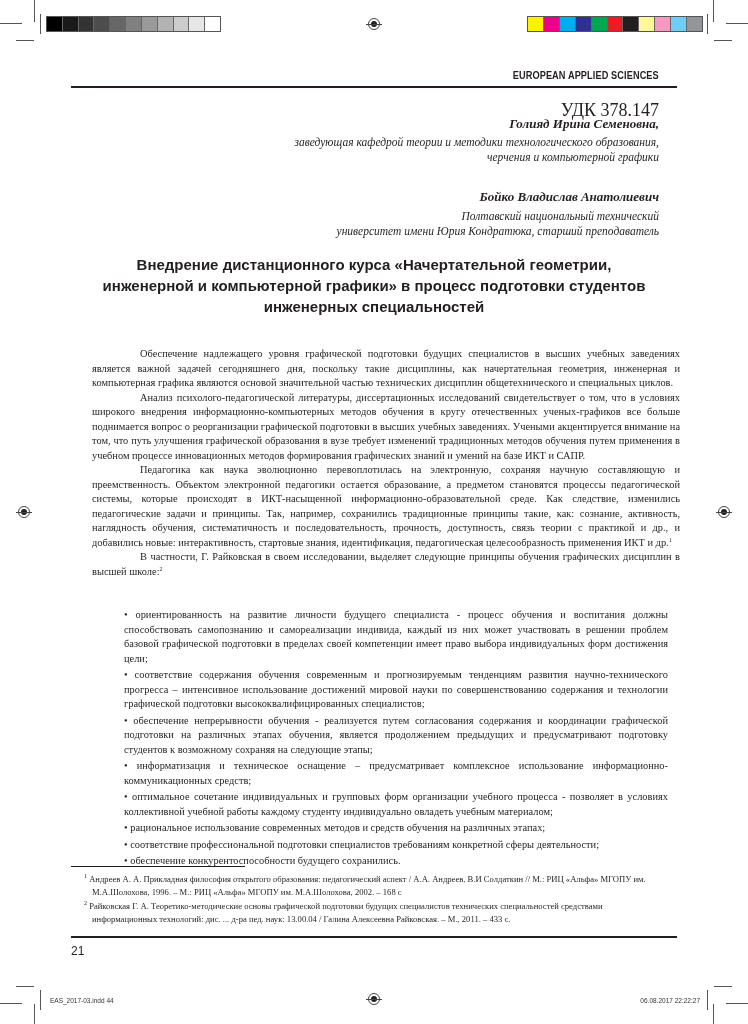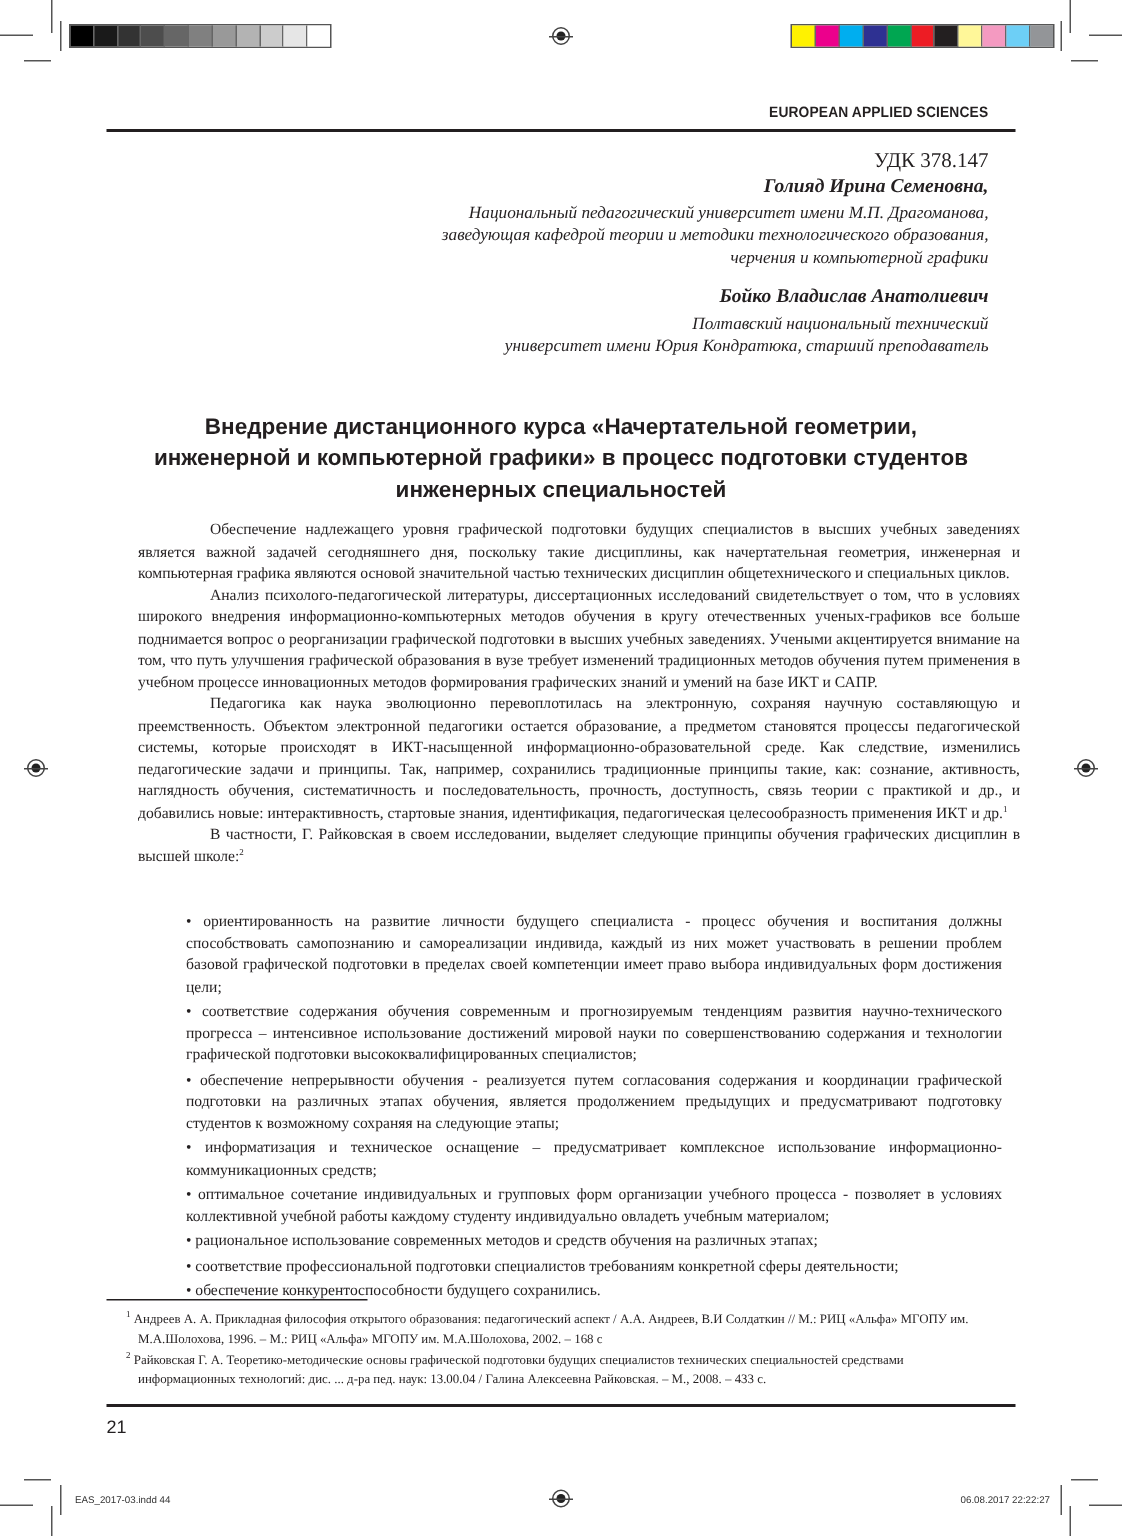--- a/index.html
+++ b/index.html
@@ -7,24 +7,24 @@
   .crop { position: absolute; background: #555; }
   .bar { position: absolute; top: 16px; height: 16px; display: flex; border: 1px solid #555; box-sizing: border-box; }
   .bar span { flex: 1; height: 100%; border-right: 1px solid #666; box-sizing: border-box; }
   .bar span:last-child { border-right: none; }
   .reg { position: absolute; width: 12px; height: 12px; border-radius: 50%; border: 1px solid #444; box-sizing: border-box; }
   .reg::before { content: ""; position: absolute; left: 2px; top: 2px; width: 6px; height: 6px; border-radius: 50%; background: #222; }
   .reg::after { content: ""; position: absolute; left: -3px; top: 5px; width: 16px; height: 1px; background: #444; }
   .running-head { position: absolute; top: 70px; right: 89px; font-family: "Liberation Sans", sans-serif; font-weight: bold; font-size: 10px; letter-spacing: 0.1px; transform: scaleX(0.92); transform-origin: right; }
   .rule { position: absolute; left: 71px; width: 606px; background: #231f20; }
   .right-block { position: absolute; right: 89px; text-align: right; font-family: "Liberation Serif", serif; }
-  .udk { top: 100px; font-size: 14px; }
+  .udk { top: 100px; font-size: 18px; }
   .author { font-style: italic; font-weight: bold; font-size: 13px; }
   .affil { font-style: italic; font-size: 11.5px; line-height: 15px; }
-  .title { position: absolute; top: 274px; left: 80px; width: 588px; text-align: center; font-family: "Liberation Sans", sans-serif; font-weight: bold; font-size: 15px; line-height: 21px; }
+  .title { position: absolute; top: 254px; left: 80px; width: 588px; text-align: center; font-family: "Liberation Sans", sans-serif; font-weight: bold; font-size: 15px; line-height: 21px; }
   .body-text { position: absolute; left: 92px; width: 588px; font-family: "Liberation Serif", serif; font-size: 10.4px; line-height: 14.5px; text-align: justify; }
   .body-text p { margin: 0; text-indent: 48px; }
   .bullets { position: absolute; left: 124px; width: 544px; font-family: "Liberation Serif", serif; font-size: 10.4px; line-height: 14.5px; text-align: justify; }
   .bullets div { margin: 0 0 2px 0; }
   sup { font-size: 6px; vertical-align: 4px; line-height: 0; }
   .fn-rule { position: absolute; top: 866px; left: 71px; width: 174px; height: 1px; background: #231f20; }
   .footnotes { position: absolute; top: 873px; left: 84px; width: 580px; font-family: "Liberation Serif", serif; font-size: 8.6px; line-height: 13px; }
   .footnotes div { padding-left: 8px; text-indent: -8px; margin-bottom: 1px; }
   .page-num { position: absolute; top: 944px; left: 71px; font-family: "Liberation Sans", sans-serif; font-size: 12px; }
   .slug { position: absolute; top: 997px; font-family: "Liberation Sans", sans-serif; font-size: 6.5px; color: #333; }
@@ -81,21 +81,20 @@
 <div class="reg" style="left:718px;top:506px;"></div>
 <div class="reg" style="left:368px;top:993px;"></div>
 
 <div class="running-head">EUROPEAN APPLIED SCIENCES</div>
 <div class="rule" style="top:86px;height:2px;"></div>
 
 <div class="right-block udk">УДК 378.147</div>
 
 <div class="right-block" style="top:116px;">
   <div class="author" style="margin-bottom:3px;">Голияд Ирина Семеновна,</div>
-  <div class="affil">Национальный педагогический университет имени М.П. Драгоманова,</div>
   <div class="affil">заведующая кафедрой теории и методики технологического образования,</div>
   <div class="affil">черчения и компьютерной графики</div>
 </div>
 
 <div class="right-block" style="top:189px;">
   <div class="author" style="margin-bottom:4px;">Бойко Владислав Анатолиевич</div>
   <div class="affil">Полтавский национальный технический</div>
   <div class="affil">университет имени Юрия Кондратюка, старший преподаватель</div>
 </div>
 
@@ -119,20 +118,20 @@
   <div>• информатизация и техническое оснащение – предусматривает комплексное использование информационно-коммуникационных средств;</div>
   <div>• оптимальное сочетание индивидуальных и групповых форм организации учебного процесса - позволяет в условиях коллективной учебной работы каждому студенту индивидуально овладеть учебным материалом;</div>
   <div>• рациональное использование современных методов и средств обучения на различных этапах;</div>
   <div>• соответствие профессиональной подготовки специалистов требованиям конкретной сферы деятельности;</div>
   <div>• обеспечение конкурентоспособности будущего сохранились.</div>
 </div>
 
 <div class="fn-rule"></div>
 <div class="footnotes">
   <div><sup>1</sup> <span>Андреев А. А. Прикладная философия открытого образования: педагогический аспект / А.А. Андреев, В.И Солдаткин // М.: РИЦ «Альфа» МГОПУ им. М.А.Шолохова, 1996. – М.: РИЦ «Альфа» МГОПУ им. М.А.Шолохова, 2002. – 168 с</span></div>
-  <div><sup>2</sup> <span>Райковская Г. А. Теоретико-методические основы графической подготовки будущих специалистов технических специальностей средствами информационных технологий: дис. ... д-ра пед. наук: 13.00.04 / Галина Алексеевна Райковская. – М., 2008. – 433 с.</span></div>
+  <div><sup>2</sup> <span>Райковская Г. А. Теоретико-методические основы графической подготовки будущих специалистов технических специальностей средствами информационных технологий: дис. ... д-ра пед. наук: 13.00.04 / Галина Алексеевна Райковская. – М., 2011. – 433 с.</span></div>
 </div>
 
 <div class="rule" style="top:936px;height:2px;"></div>
 <div class="page-num">21</div>
 
 <div class="slug" style="left:50px;">EAS_2017-03.indd   44</div>
 <div class="slug" style="right:48px;">06.08.2017   22:22:27</div>
 
 </body></html>

